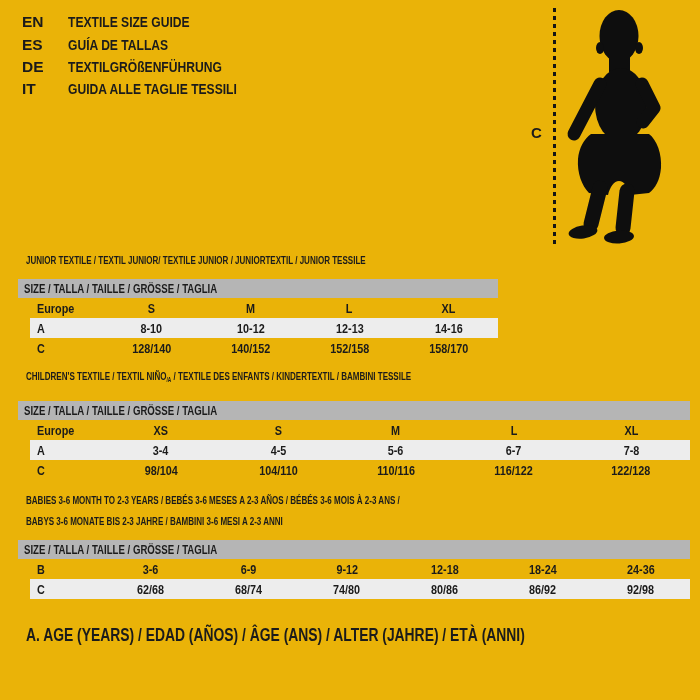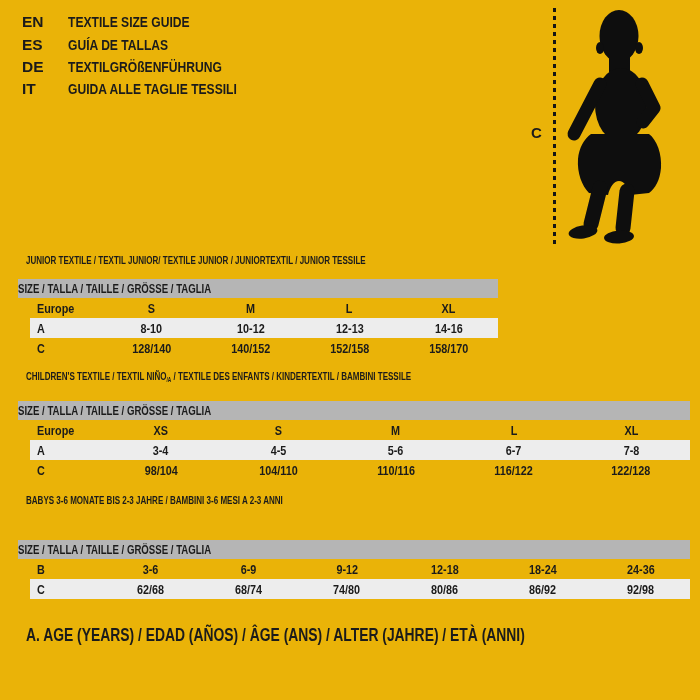--- a/index.html
+++ b/index.html
@@ -29,21 +29,21 @@
   #baby{position:absolute;left:558px;top:6px;}
 
   
   .sec-title{position:absolute;left:26px;font-size:11px;font-weight:700;line-height:21px;}
   .sub{font-size:0.6em;vertical-align:-0.3em;}
 
   
   .tbl{position:absolute;left:18px;font-weight:700;font-size:13.2px;}
   .w-junior{width:480px;}
   .w-wide{width:672px;}
-  .thead{background:var(--table-header-bg,#b5b5b5);height:19px;display:flex;align-items:center;padding-left:0;}
+  .thead{background:var(--table-header-bg,#b5b5b5);height:19px;display:flex;align-items:center;padding-left:6px;}
   .tr{display:grid;height:20px;align-items:center;margin-left:12px;}
   .c4{grid-template-columns:72px repeat(4,1fr);}
   .c5{grid-template-columns:72px repeat(5,1fr);}
   .c6{grid-template-columns:72px repeat(6,1fr);}
   .tr.alt{background:var(--row-alt-bg,#ededed);}
   .rl{padding-left:7px;text-align:left;}
   .cell{text-align:center;}
 
   
   #legend{position:absolute;left:26px;top:624px;font-size:19px;font-weight:700;}
@@ -150,20 +150,21 @@
       <span class="rl"><span class="cx82L">C</span></span>
       <span class="cell"><span class="cx82">98/104</span></span>
       <span class="cell"><span class="cx82">104/110</span></span>
       <span class="cell"><span class="cx82">110/116</span></span>
       <span class="cell"><span class="cx82">116/122</span></span>
       <span class="cell"><span class="cx82">122/128</span></span>
     </div>
   </div>
 
   <div class="sec-title" style="top:490px;">
+    <div><span class="cx73">BABIES 3-6 MONTH TO 2-3 YEARS / BEBÉS 3-6 MESES A 2-3 AÑOS / BÉBÉS 3-6 MOIS À 2-3 ANS /</span></div>
     <div><span class="cx73">BABYS 3-6 MONATE BIS 2-3 JAHRE / BAMBINI 3-6 MESI A 2-3 ANNI</span></div>
   </div>
   <div class="tbl w-wide" style="top:540px;">
     <div class="thead">
       <span class="cx73">SIZE / TALLA / TAILLE / GRÖSSE / TAGLIA</span>
     </div>
     <div class="tr c6">
       <span class="rl"><span class="cx82L">B</span></span>
       <span class="cell"><span class="cx82">3-6</span></span>
       <span class="cell"><span class="cx82">6-9</span></span>

